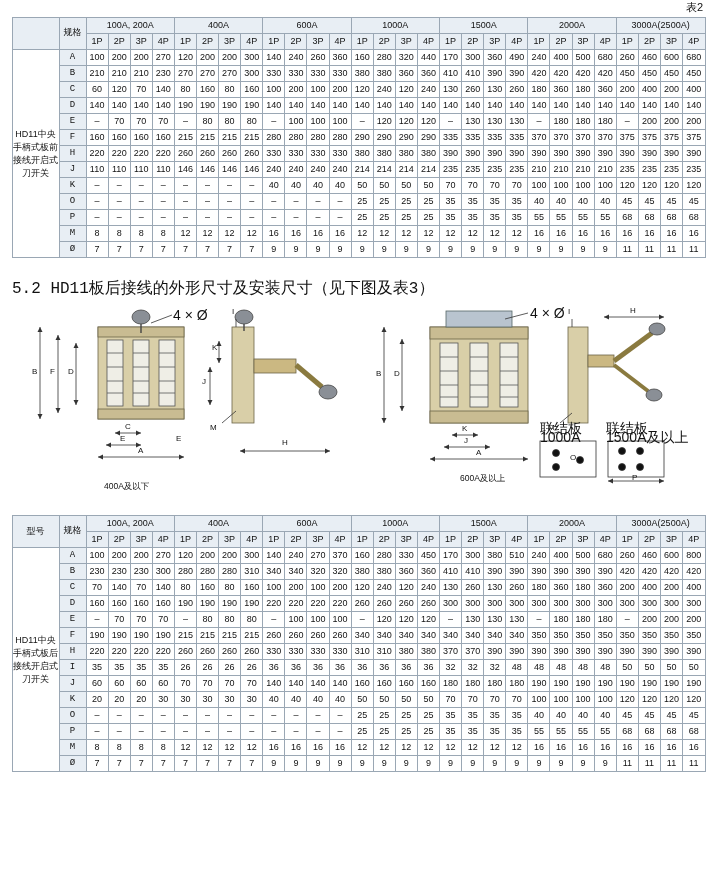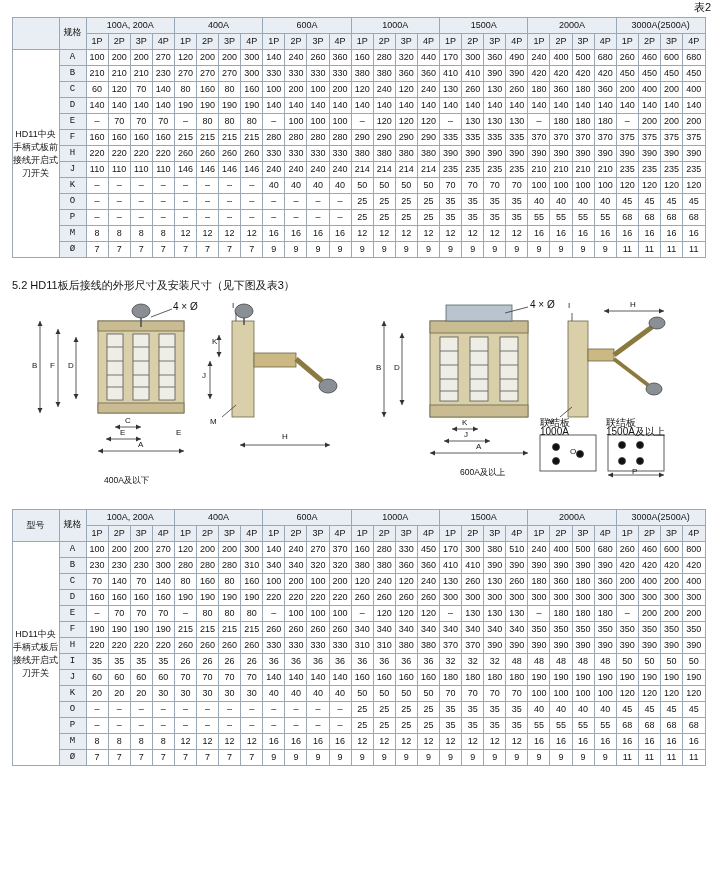--- a/index.html
+++ b/index.html
@@ -17,21 +17,21 @@
   }
   .page {
     position: relative;
     width: 717px;
     height: 879px;
   }
   .table-caption {
     text-align: right;
     font-size: 11px;
     color: #111;
-    padding-right: 6px;
+    padding-right: 14px;
     margin-bottom: 2px;
   }
   table.spec {
     border-collapse: collapse;
     width: 694px;
     margin: 0 auto;
     table-layout: fixed;
     font-size: 9px;
   }
   table.spec td, table.spec th {
@@ -66,33 +66,34 @@
   }
   .group-head {
     background: #e8eef4;
     font-size: 9px;
   }
   .sub-head {
     background: #e8eef4;
     font-size: 9px;
   }
   .section-note {
-    font-size: 11px;
+    font-size: 16px;
     margin: 20px 0 6px 12px;
     color: #111;
+    font-family: Liberation Mono, monospace;
   }
   .figure-area {
     position: relative;
     width: 717px;
     height: 210px;
     margin-top: 4px;
   }
   .fig-label {
     position: absolute;
-    font-size: 10px;
+    font-size: 14px;
     color: #111;
   }
   .dim-label {
     position: absolute;
     font-size: 8px;
     color: #111;
   }
   .fig-caption {
     position: absolute;
     font-size: 8.5px;

